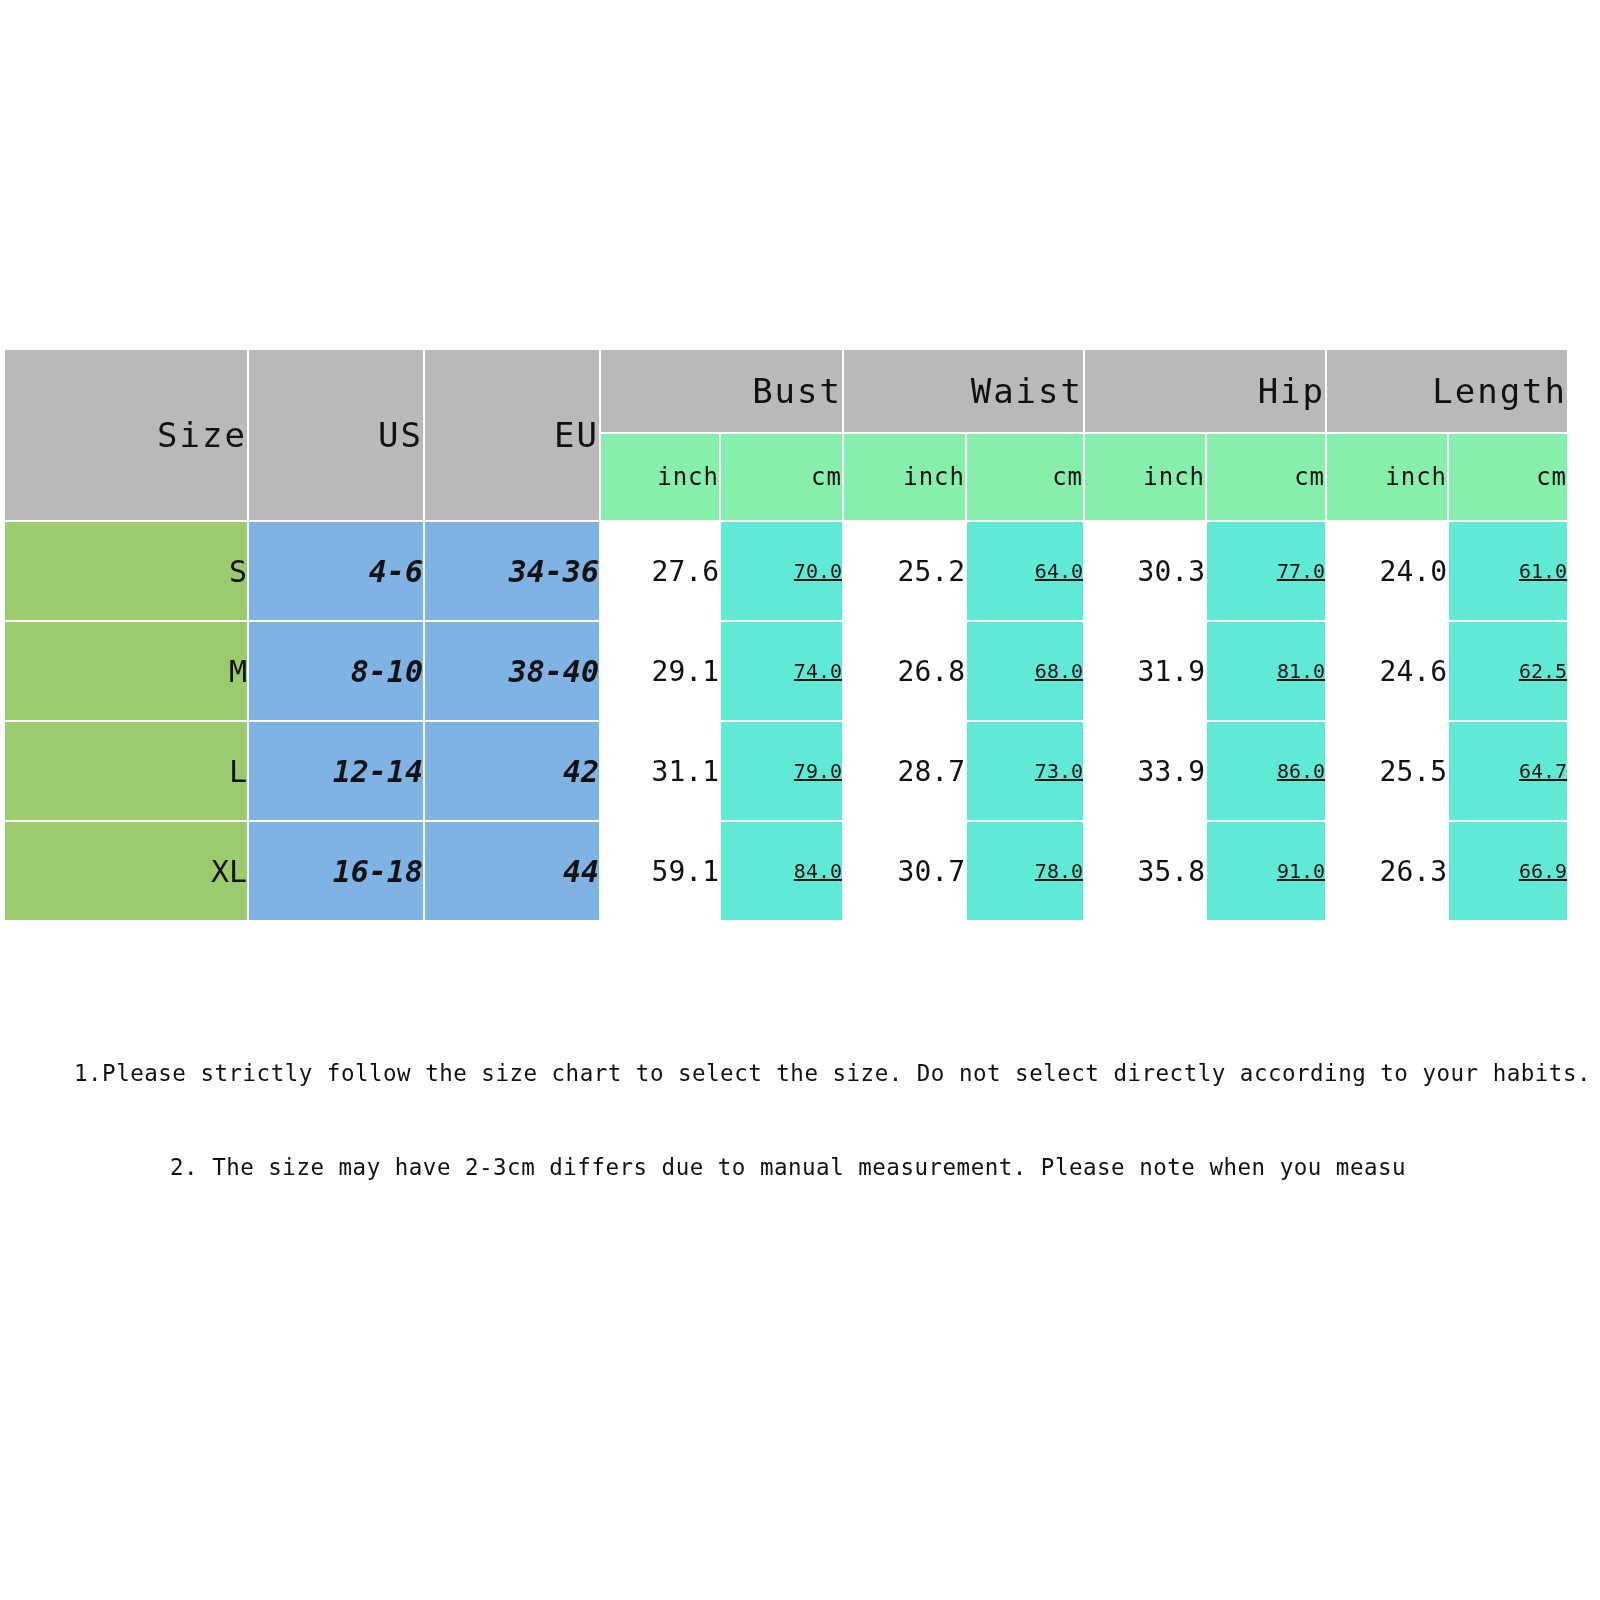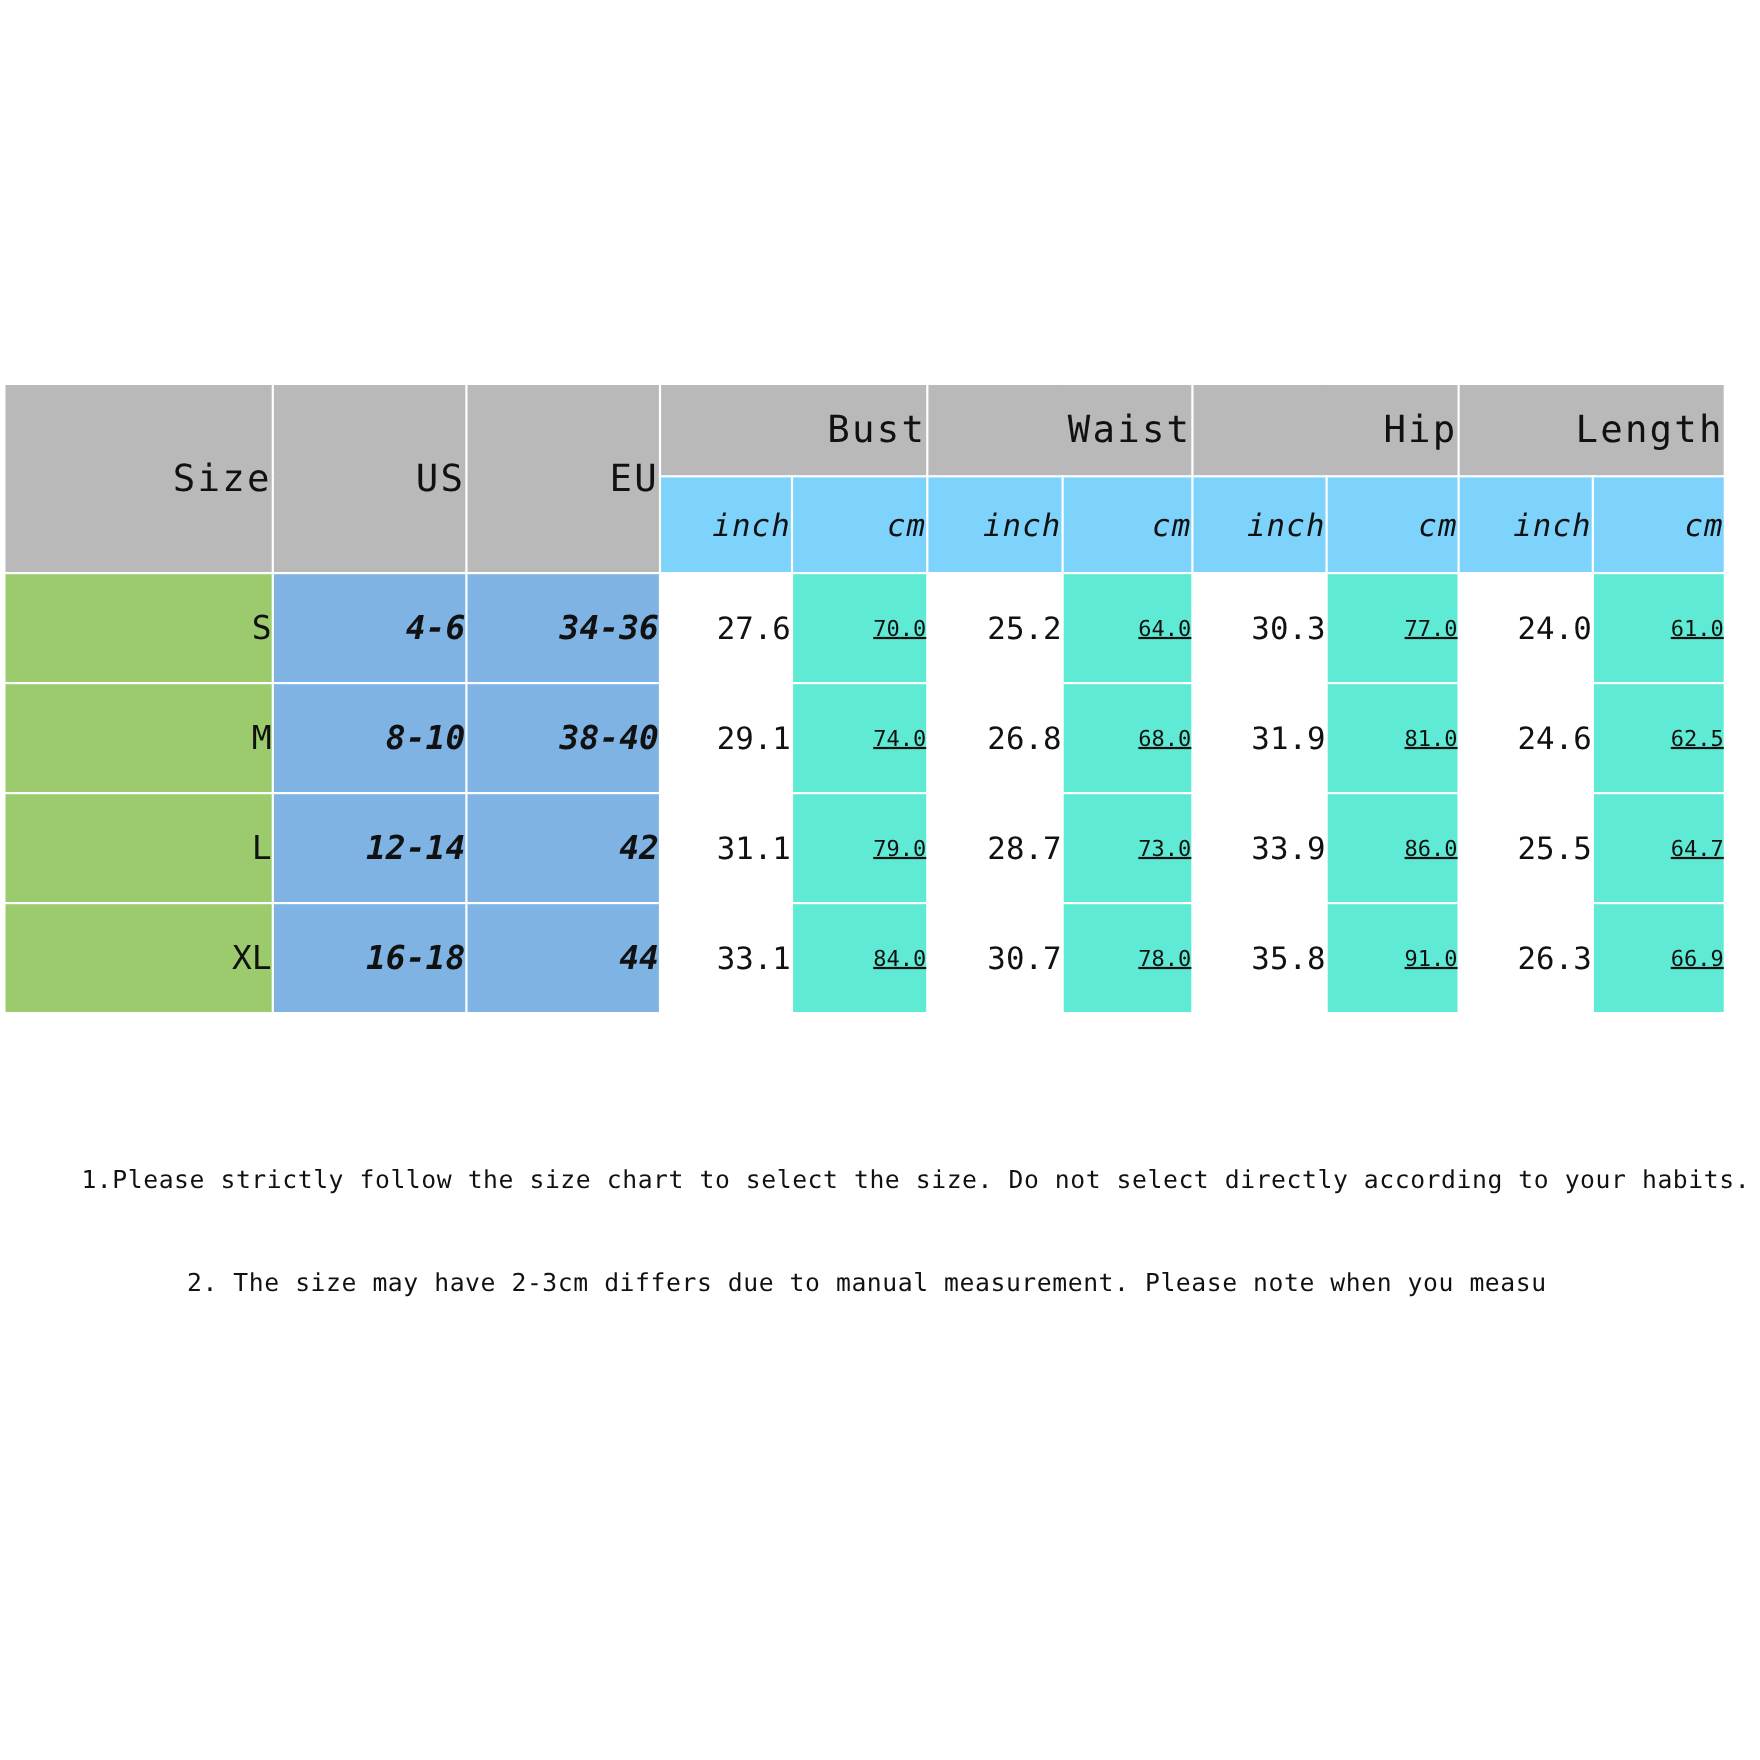--- a/index.html
+++ b/index.html
@@ -43,23 +43,22 @@
     background: #b9b9b9;
     font-size: 34px;
     letter-spacing: 2px;
   }
   .hdr-group {
     background: #b9b9b9;
     font-size: 34px;
     letter-spacing: 2px;
   }
   .hdr-unit {
-    background: #7dd3fc;
-    font-style: italic;
-    font-size: 28px;
+    background: #86efac;
+    font-size: 24px;
     letter-spacing: 1px;
   }
   .row-h-1 { height: 170px; }
   .row-h-2 { height: 86px; }
   .row-h-body { height: 98px; }
 
   .c-size {
     background: #9ccb6e;
     font-size: 30px;
   }
@@ -182,21 +181,21 @@
         <td class="c-inch row-h-body">33.9</td>
         <td class="c-cm row-h-body">86.0</td>
         <td class="c-inch row-h-body">25.5</td>
         <td class="c-cm row-h-body">64.7</td>
       </tr>
 
       <tr>
         <td class="c-size row-h-body">XL</td>
         <td class="c-us row-h-body">16-18</td>
         <td class="c-eu row-h-body">44</td>
-        <td class="c-inch row-h-body">33.1</td>
+        <td class="c-inch row-h-body">59.1</td>
         <td class="c-cm row-h-body">84.0</td>
         <td class="c-inch row-h-body">30.7</td>
         <td class="c-cm row-h-body">78.0</td>
         <td class="c-inch row-h-body">35.8</td>
         <td class="c-cm row-h-body">91.0</td>
         <td class="c-inch row-h-body">26.3</td>
         <td class="c-cm row-h-body">66.9</td>
       </tr>
     </tbody>
   </table>

